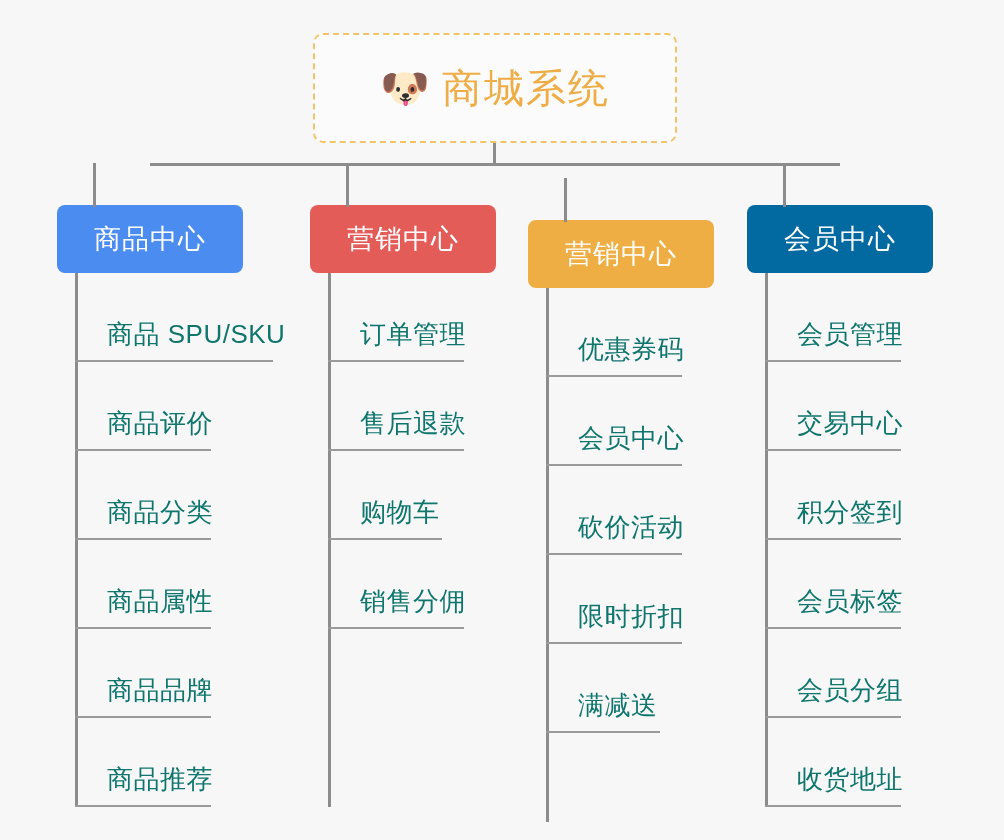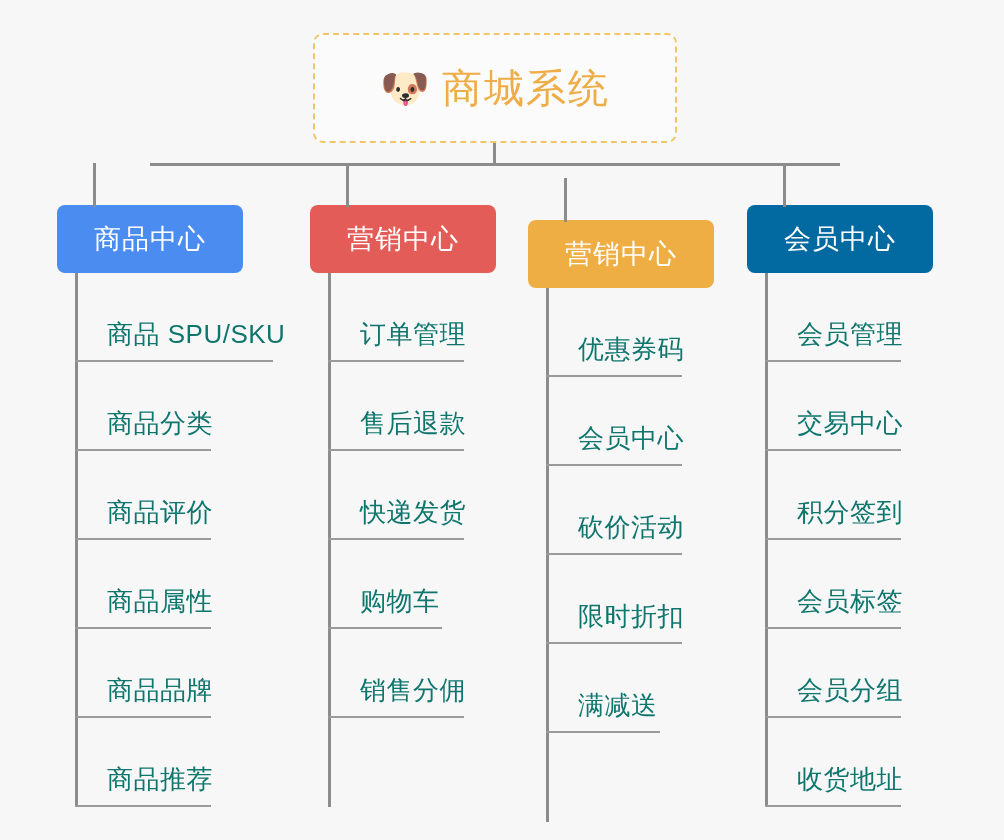--- a/index.html
+++ b/index.html
@@ -151,28 +151,28 @@
 <div class="column" style="left: 57px;">
       <div class="col-drop" style="left: 36px;"></div>
       <div class="cat-header" style="background: rgb(74, 140, 240);">商品中心</div>
       <div class="spine" style="height: 534px;"></div>
       <div class="leaf-list">
         <div class="leaf">
           <span class="leaf-label">商品 SPU/SKU</span>
           <div class="leaf-underline" style="width: 198px;"></div>
         </div>
         <div class="leaf">
+          <span class="leaf-label">商品评价</span>
+          <div class="leaf-underline" style="width: 136px;"></div>
+        </div>
+        <div class="leaf">
           <span class="leaf-label">商品分类</span>
           <div class="leaf-underline" style="width: 136px;"></div>
         </div>
         <div class="leaf">
-          <span class="leaf-label">商品评价</span>
-          <div class="leaf-underline" style="width: 136px;"></div>
-        </div>
-        <div class="leaf">
           <span class="leaf-label">商品属性</span>
           <div class="leaf-underline" style="width: 136px;"></div>
         </div>
         <div class="leaf">
           <span class="leaf-label">商品品牌</span>
           <div class="leaf-underline" style="width: 136px;"></div>
         </div>
         <div class="leaf">
           <span class="leaf-label">商品推荐</span>
           <div class="leaf-underline" style="width: 136px;"></div>
@@ -183,24 +183,20 @@
       <div class="col-drop" style="left: 36px;"></div>
       <div class="cat-header" style="background: rgb(228, 92, 88);">营销中心</div>
       <div class="spine" style="height: 534px;"></div>
       <div class="leaf-list">
         <div class="leaf">
           <span class="leaf-label">订单管理</span>
           <div class="leaf-underline" style="width: 136px;"></div>
         </div>
         <div class="leaf">
           <span class="leaf-label">售后退款</span>
-          <div class="leaf-underline" style="width: 136px;"></div>
-        </div>
-        <div class="leaf">
-          <span class="leaf-label">快递发货</span>
           <div class="leaf-underline" style="width: 136px;"></div>
         </div>
         <div class="leaf">
           <span class="leaf-label">购物车</span>
           <div class="leaf-underline" style="width: 114px;"></div>
         </div>
         <div class="leaf">
           <span class="leaf-label">销售分佣</span>
           <div class="leaf-underline" style="width: 136px;"></div>
         </div>

